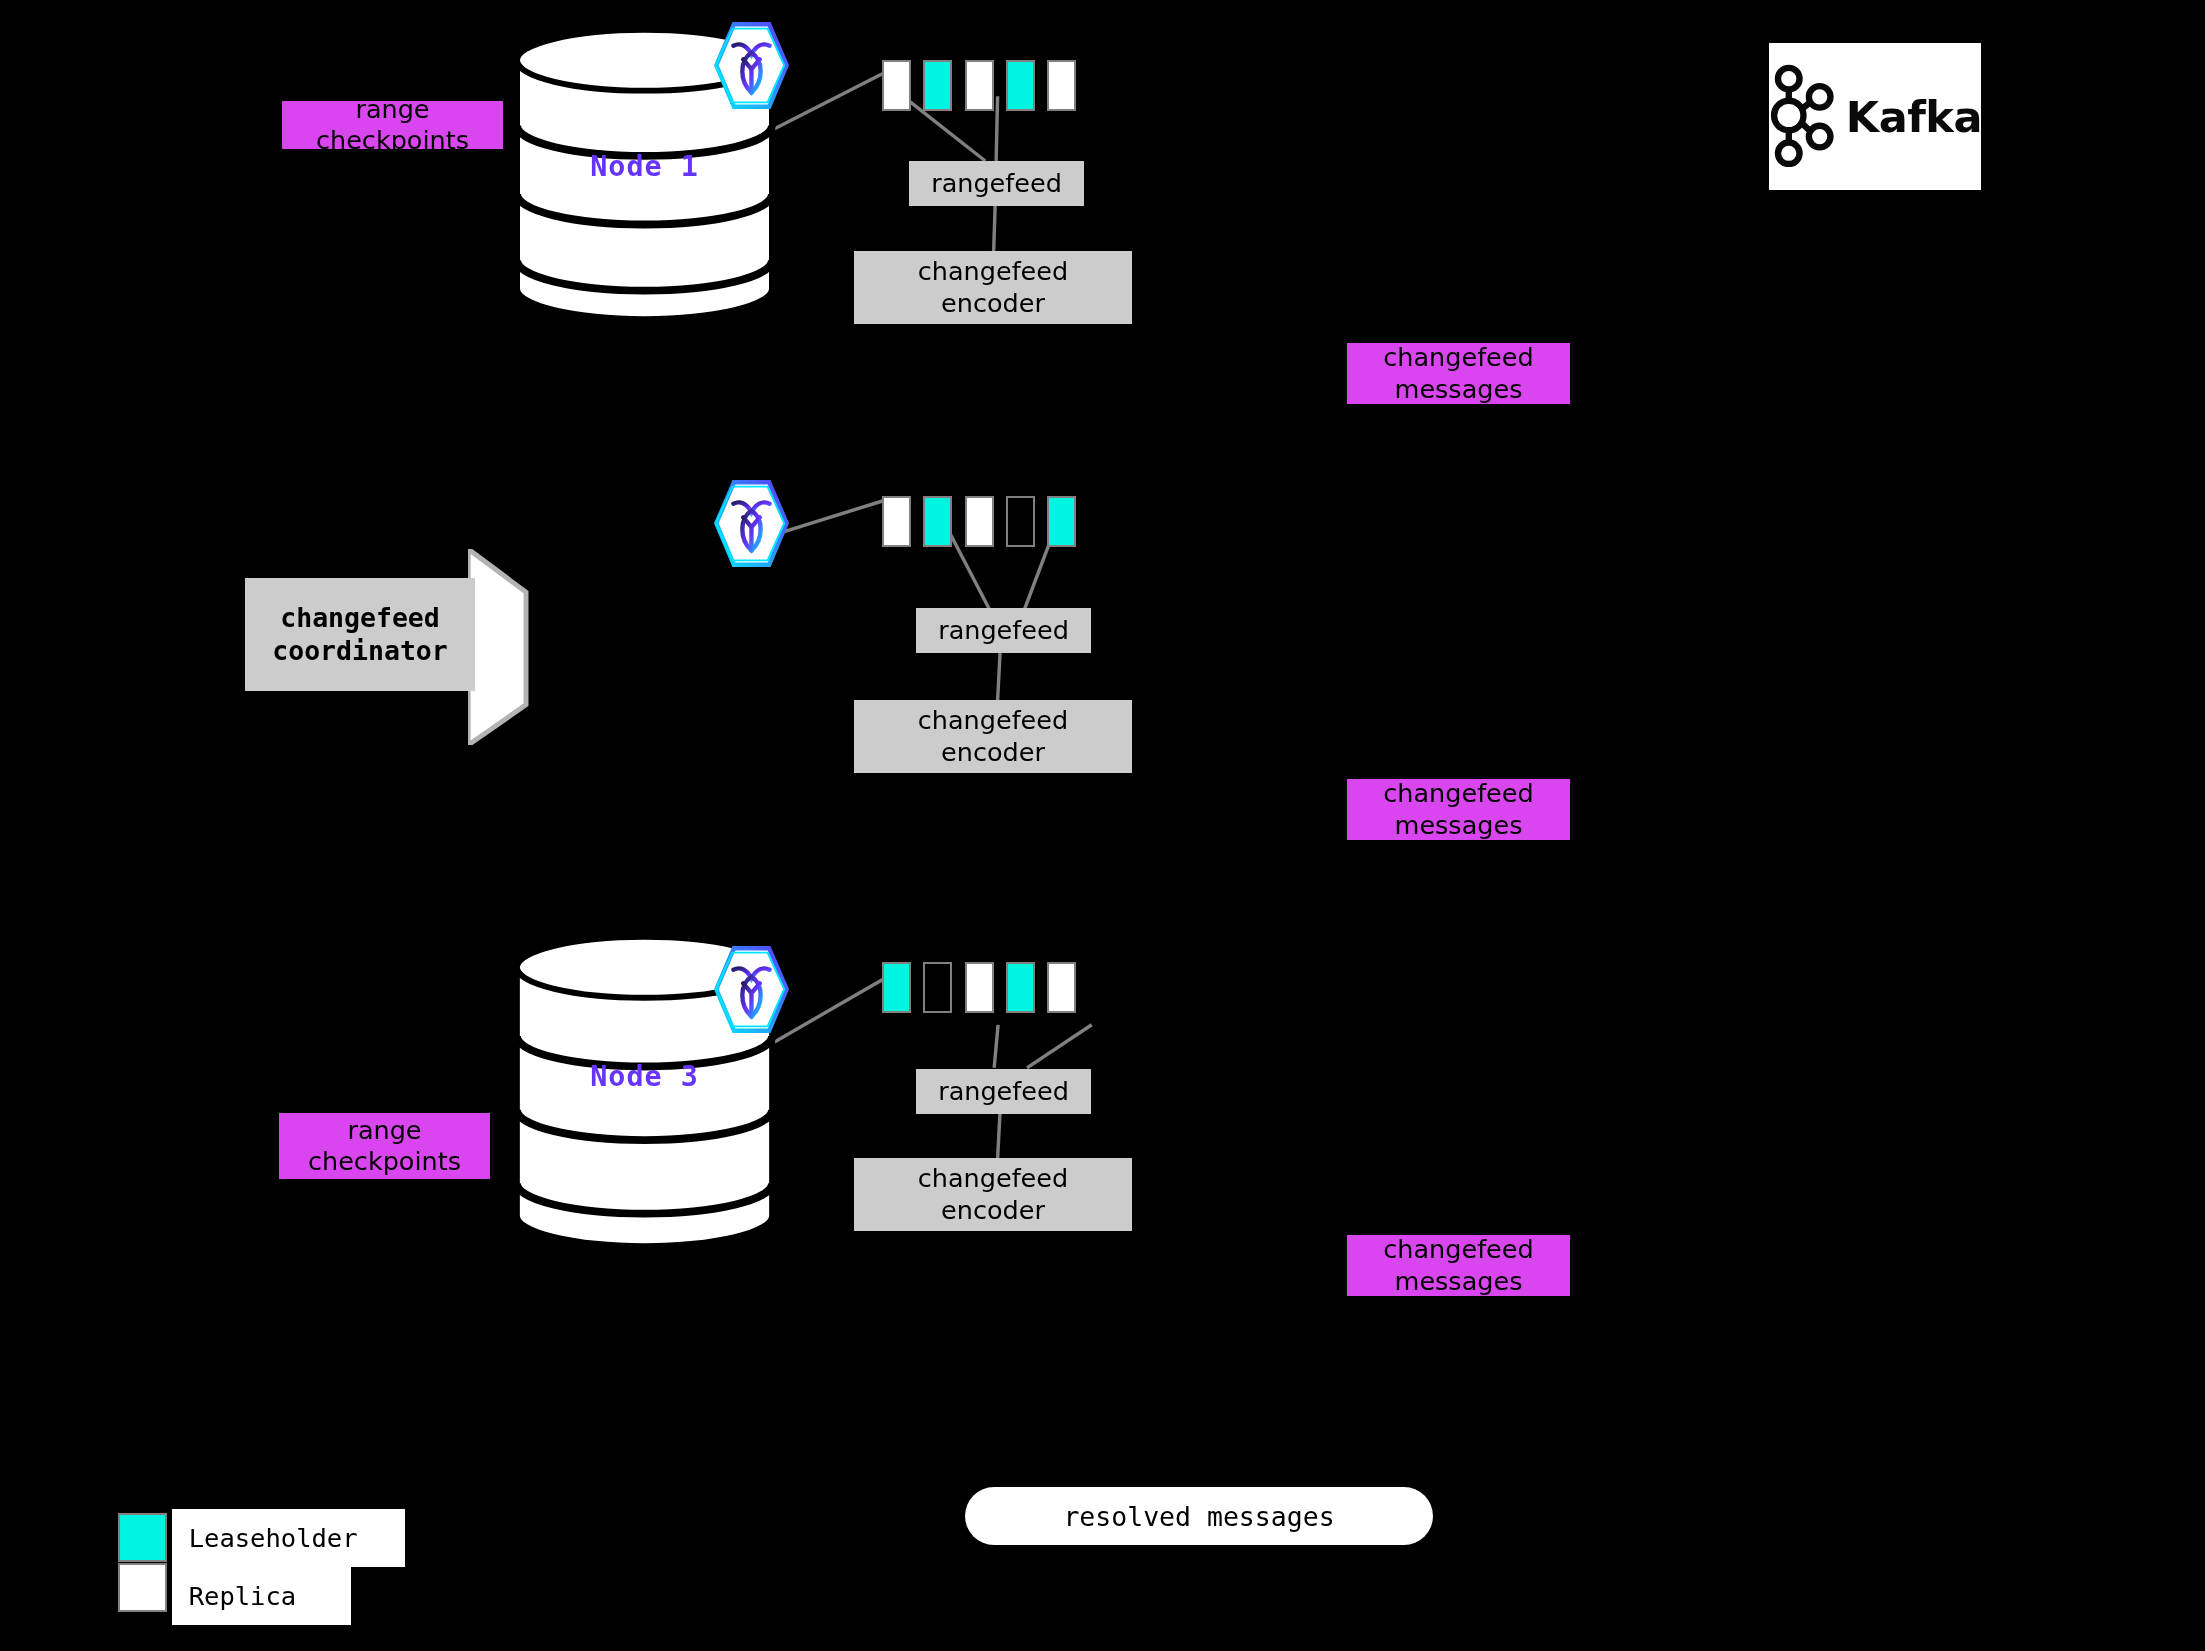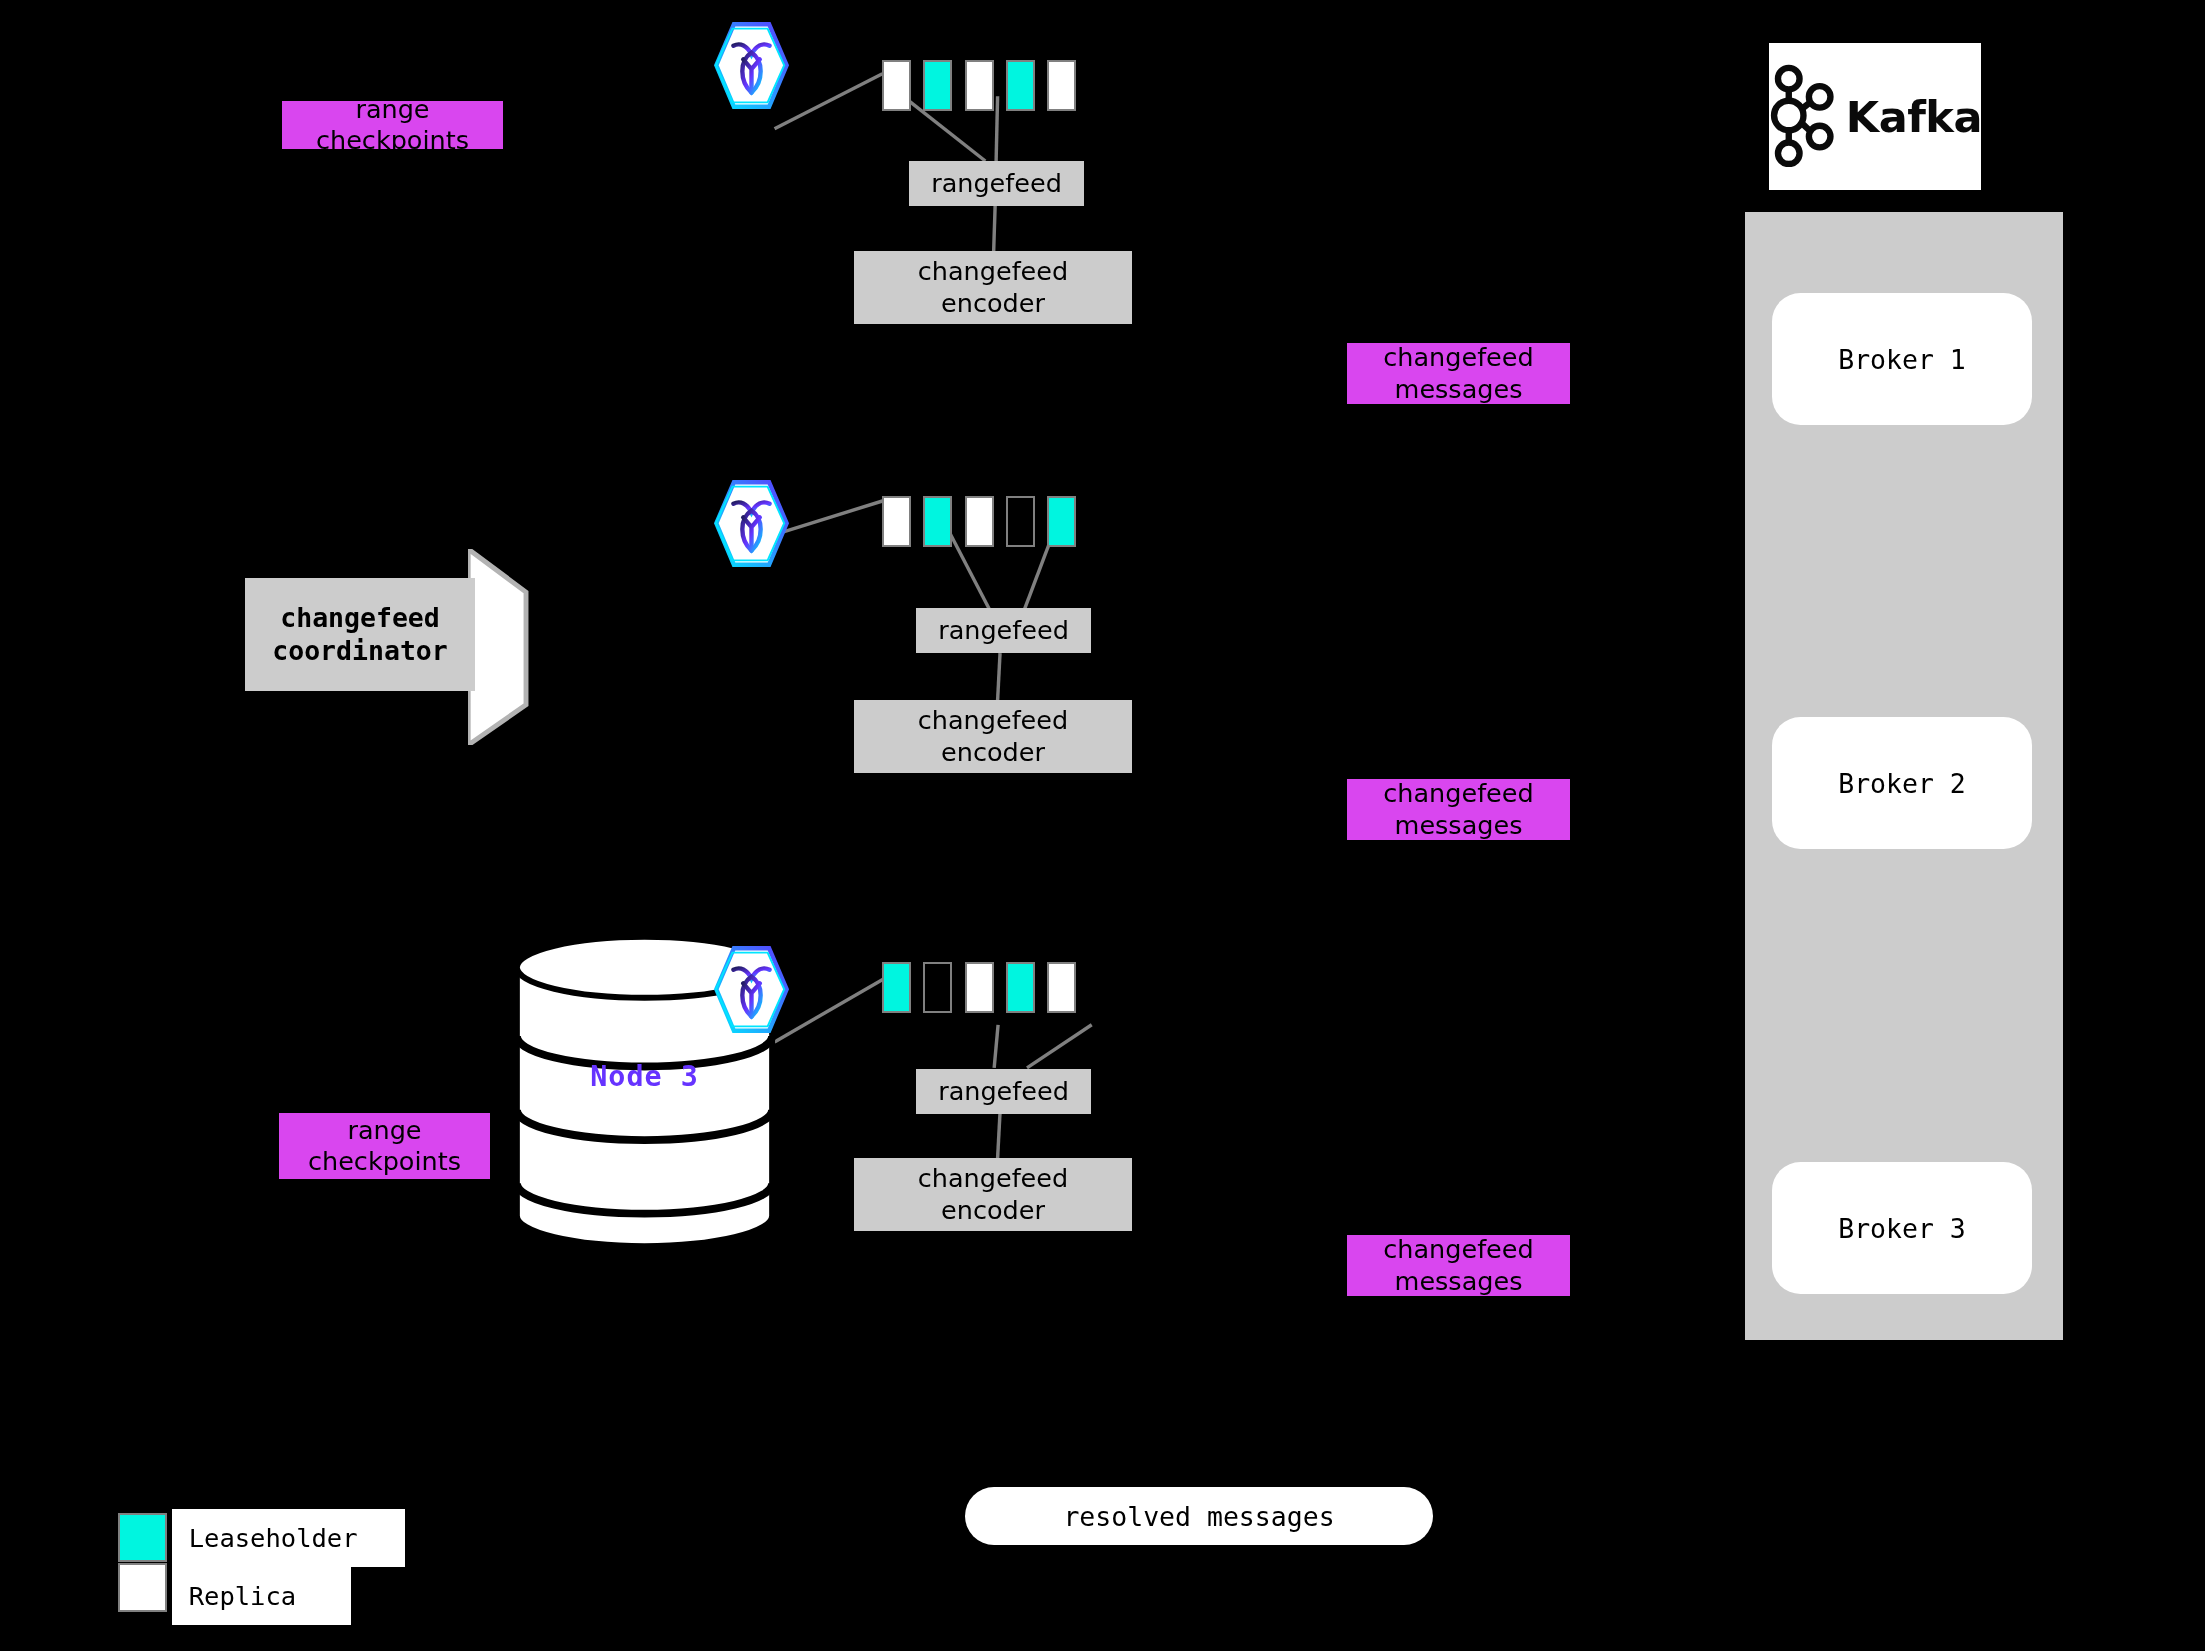--- a/index.html
+++ b/index.html
@@ -158,20 +158,30 @@
       <line x1="2036" y1="2090" x2="2028" y2="2178"></line>
 
       <line x1="2227" y1="2090" x2="2095" y2="2178"></line>
 
       <line x1="2040" y1="2268" x2="2035" y2="2362"></line>
     </g>
 
     <polygon points="4220,707 4173,687 4173,727" fill="#000000"></polygon>
   </svg>
 
+  <div class="cyl abs" style="left:512px; top:24.5px;">
+    <svg width="265" height="299" viewBox="0 0 540 610">
+      <path d="M10,72 L10,538 A260,62 0 0 0 530,538 L530,72 Z" fill="#ffffff" stroke="#000000" stroke-width="12"></path>
+      <ellipse cx="270" cy="72" rx="260" ry="62" fill="#ffffff" stroke="#000000" stroke-width="12"></ellipse>
+      <path d="M10,205 A260,62 0 0 0 530,205" fill="none" stroke="#000000" stroke-width="16"></path>
+      <path d="M10,345 A260,62 0 0 0 530,345" fill="none" stroke="#000000" stroke-width="16"></path>
+      <path d="M10,480 A260,62 0 0 0 530,480" fill="none" stroke="#000000" stroke-width="16"></path>
+    </svg>
+    <div class="cyl-label" style="top:125px;">Node 1</div>
+  </div>
 
   <div class="abs" style="left:710px; top:19.6px; width:83px; height:91px;">
     <svg width="83" height="91" viewBox="0 0 170 185">
       <defs>
         <linearGradient id="hexg1" x1="0" y1="1" x2="1" y2="0">
           <stop offset="0%" stop-color="#00e5ff"></stop>
             <stop offset="100%" stop-color="#5a3cff"></stop>
         </linearGradient>
         <linearGradient id="bugg1" x1="0" y1="0" x2="1" y2="1">
           <stop offset="0%" stop-color="#241d66"></stop>
@@ -290,25 +300,20 @@
           <line x1="42" y1="52" x2="42" y2="75"></line>
           <line x1="42" y1="135" x2="42" y2="160"></line>
           <line x1="68" y1="92" x2="86" y2="78"></line>
           <line x1="68" y1="120" x2="86" y2="137"></line>
         </g>
       </svg>
     </span>
     <span class="kafka-word">Kafka</span>
   </div>
 
-  <div class="broker-panel abs" style="left:1745px; top:212px; width:318px; height:1128px;">
-    <div class="broker" style="left:27px; top:81px; width:260px; height:132px;">Broker 1</div>
-    <div class="broker" style="left:27px; top:505px; width:260px; height:132px;">Broker 2</div>
-    <div class="broker" style="left:27px; top:950px; width:260px; height:132px;">Broker 3</div>
-  </div>
 
   <div class="abs" style="left:118px; top:1509px;">
     <div style="position:relative; width:407px; height:118px;">
       <div class="legend-swatch leaseholder abs" style="left:0; top:3.9px; width:49px; height:49px; background:#00f5e0;"></div>
       <div class="legend-text abs" style="left:54px; top:0; width:216px; height:58px;">Leaseholder</div>
       <div class="legend-swatch replica abs" style="left:0; top:54px; width:49px; height:49px; background:#ffffff;"></div>
       <div class="legend-text abs" style="left:54px; top:58px; width:162px; height:58px;">Replica</div>
     </div>
   </div>
 

